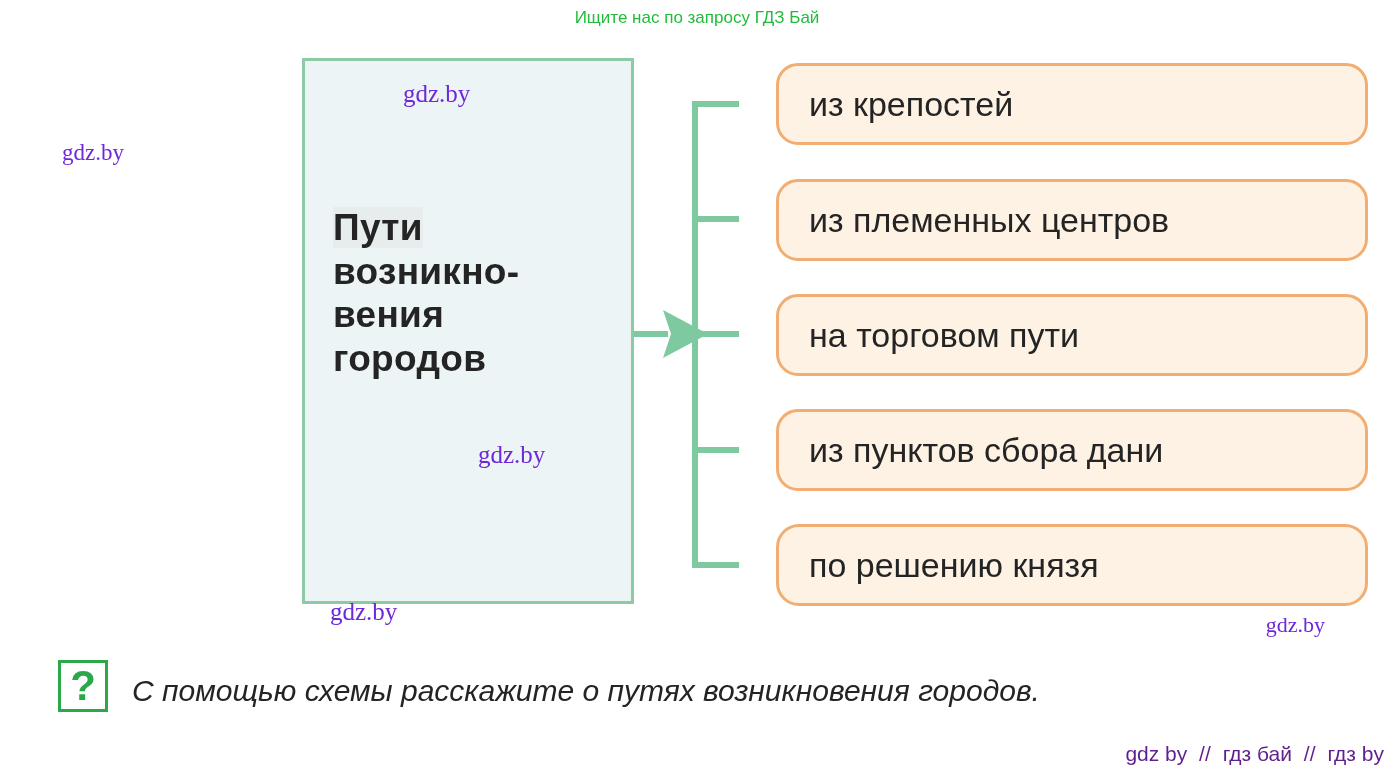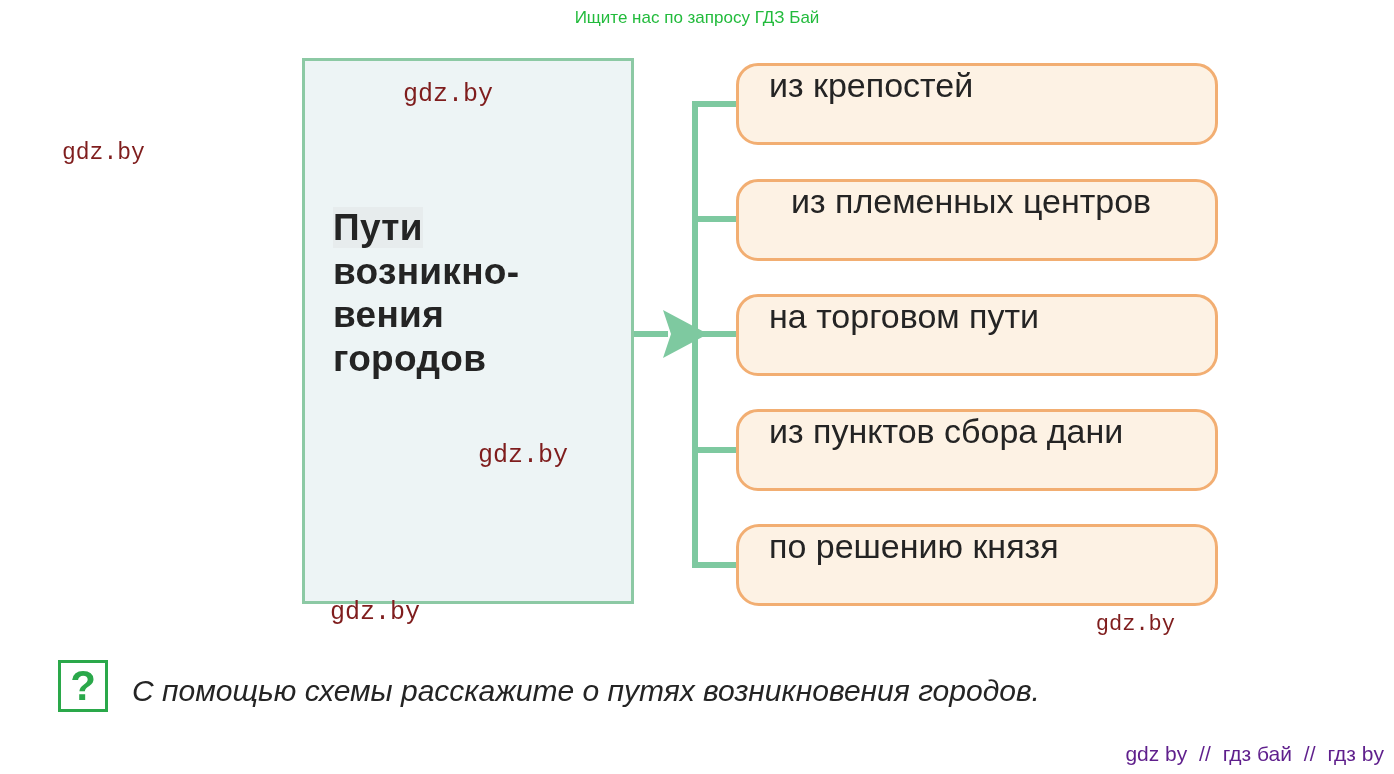--- a/index.html
+++ b/index.html
@@ -26,22 +26,22 @@
     text-align: center;
     color: #22bb3c;
     font-size: 17px;
     font-family: "Liberation Sans", sans-serif;
     white-space: nowrap;
   }
 
   
   .watermark {
     position: absolute;
-    color: #7f1d1d;
-    font-family: Liberation Mono, monospace;
+    color: #6d28d9;
+    font-family: Liberation Serif, serif;
     white-space: nowrap;
   }
   #wm-left          { left: 62px;   top: 140px; font-size: 23px; }
   #wm-main-top      { left: 403px;  top: 80px;  font-size: 25px; }
   #wm-main-bottom   { left: 478px;  top: 441px; font-size: 25px; }
   #wm-below-box     { left: 330px;  top: 598px; font-size: 25px; }
   #wm-box3          { right: 40px;  top: 315px; font-size: 22px; }
 
   
   #concept-box {
@@ -76,39 +76,39 @@
     left: 0;
     top: 0;
     width: 1394px;
     height: 774px;
     pointer-events: none;
   }
 
   
   .option-box {
     position: absolute;
-    left: 736px;
-    width: 482px;
+    left: 776px;
+    width: 592px;
     height: 82px;
     background: #fdf2e4;
     border: 3px solid #f2ae72;
     border-radius: 22px;
     box-sizing: border-box;
     display: flex;
-    align-items: flex-start;
+    align-items: center;
   }
   .option-label {
     font-size: 34px;
     color: #242424;
     padding-left: 30px;
     white-space: nowrap;
     font-family: "Liberation Sans", sans-serif;
   }
   #option-box-0 { top: 63px;  }
-  #option-box-1 { top: 179px; padding-left: 22px; }
+  #option-box-1 { top: 179px; }
   #option-box-2 { top: 294px; }
   #option-box-3 { top: 409px; }
   #option-box-4 { top: 524px; border-radius: 23px; }
 
   
   #question-row {
     position: absolute;
     left: 58px;
     top: 660px;
     display: flex;

